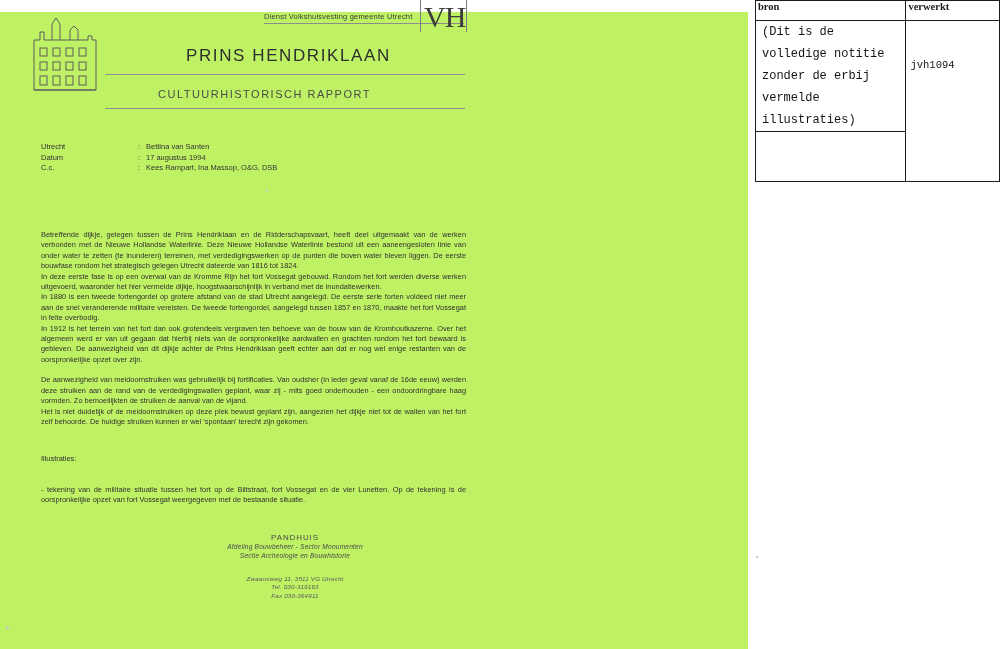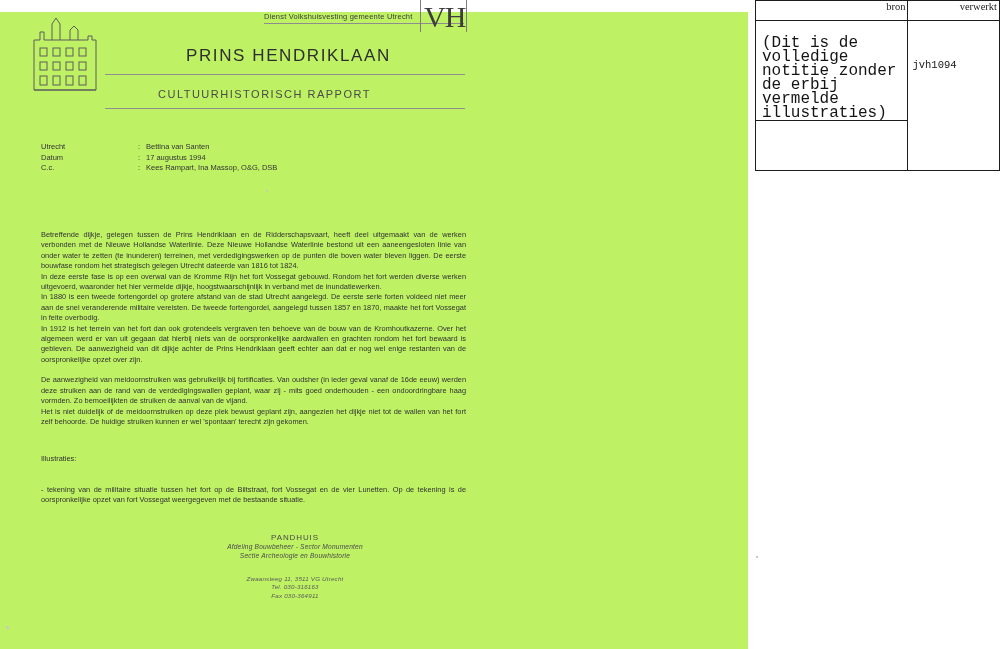--- a/index.html
+++ b/index.html
@@ -202,32 +202,33 @@
   }
   #form-table th, #form-table td {
     border: 1px solid #1d1d1d;
     font-weight: normal;
     vertical-align: top;
   }
   #form-table thead th {
     height: 17px;
     font-size: 10.5px;
     font-family: "Liberation Serif", serif;
-    text-align: right;
+    text-align: left;
     padding: 0 2px 2px;
     color: #1b1b1b;
+    font-weight: bold;
   }
   #form-table .col-bron { width: 150px; }
   #form-table .col-verwerkt { width: 93px; }
   #cell-note {
     height: 84px;
-    padding: 15px 4px 0 6px;
+    padding: 0 4px 0 6px;
     font-family: "Liberation Mono", monospace;
-    font-size: 16px;
-    line-height: 14px;
+    font-size: 12px;
+    line-height: 22px;
     color: #141414;
   }
   #cell-code {
     padding: 38px 0 0 4px;
     font-family: "Liberation Mono", monospace;
     font-size: 10.5px;
     color: #141414;
     text-align: left;
   }
   #cell-empty-l { height: 47px; }

